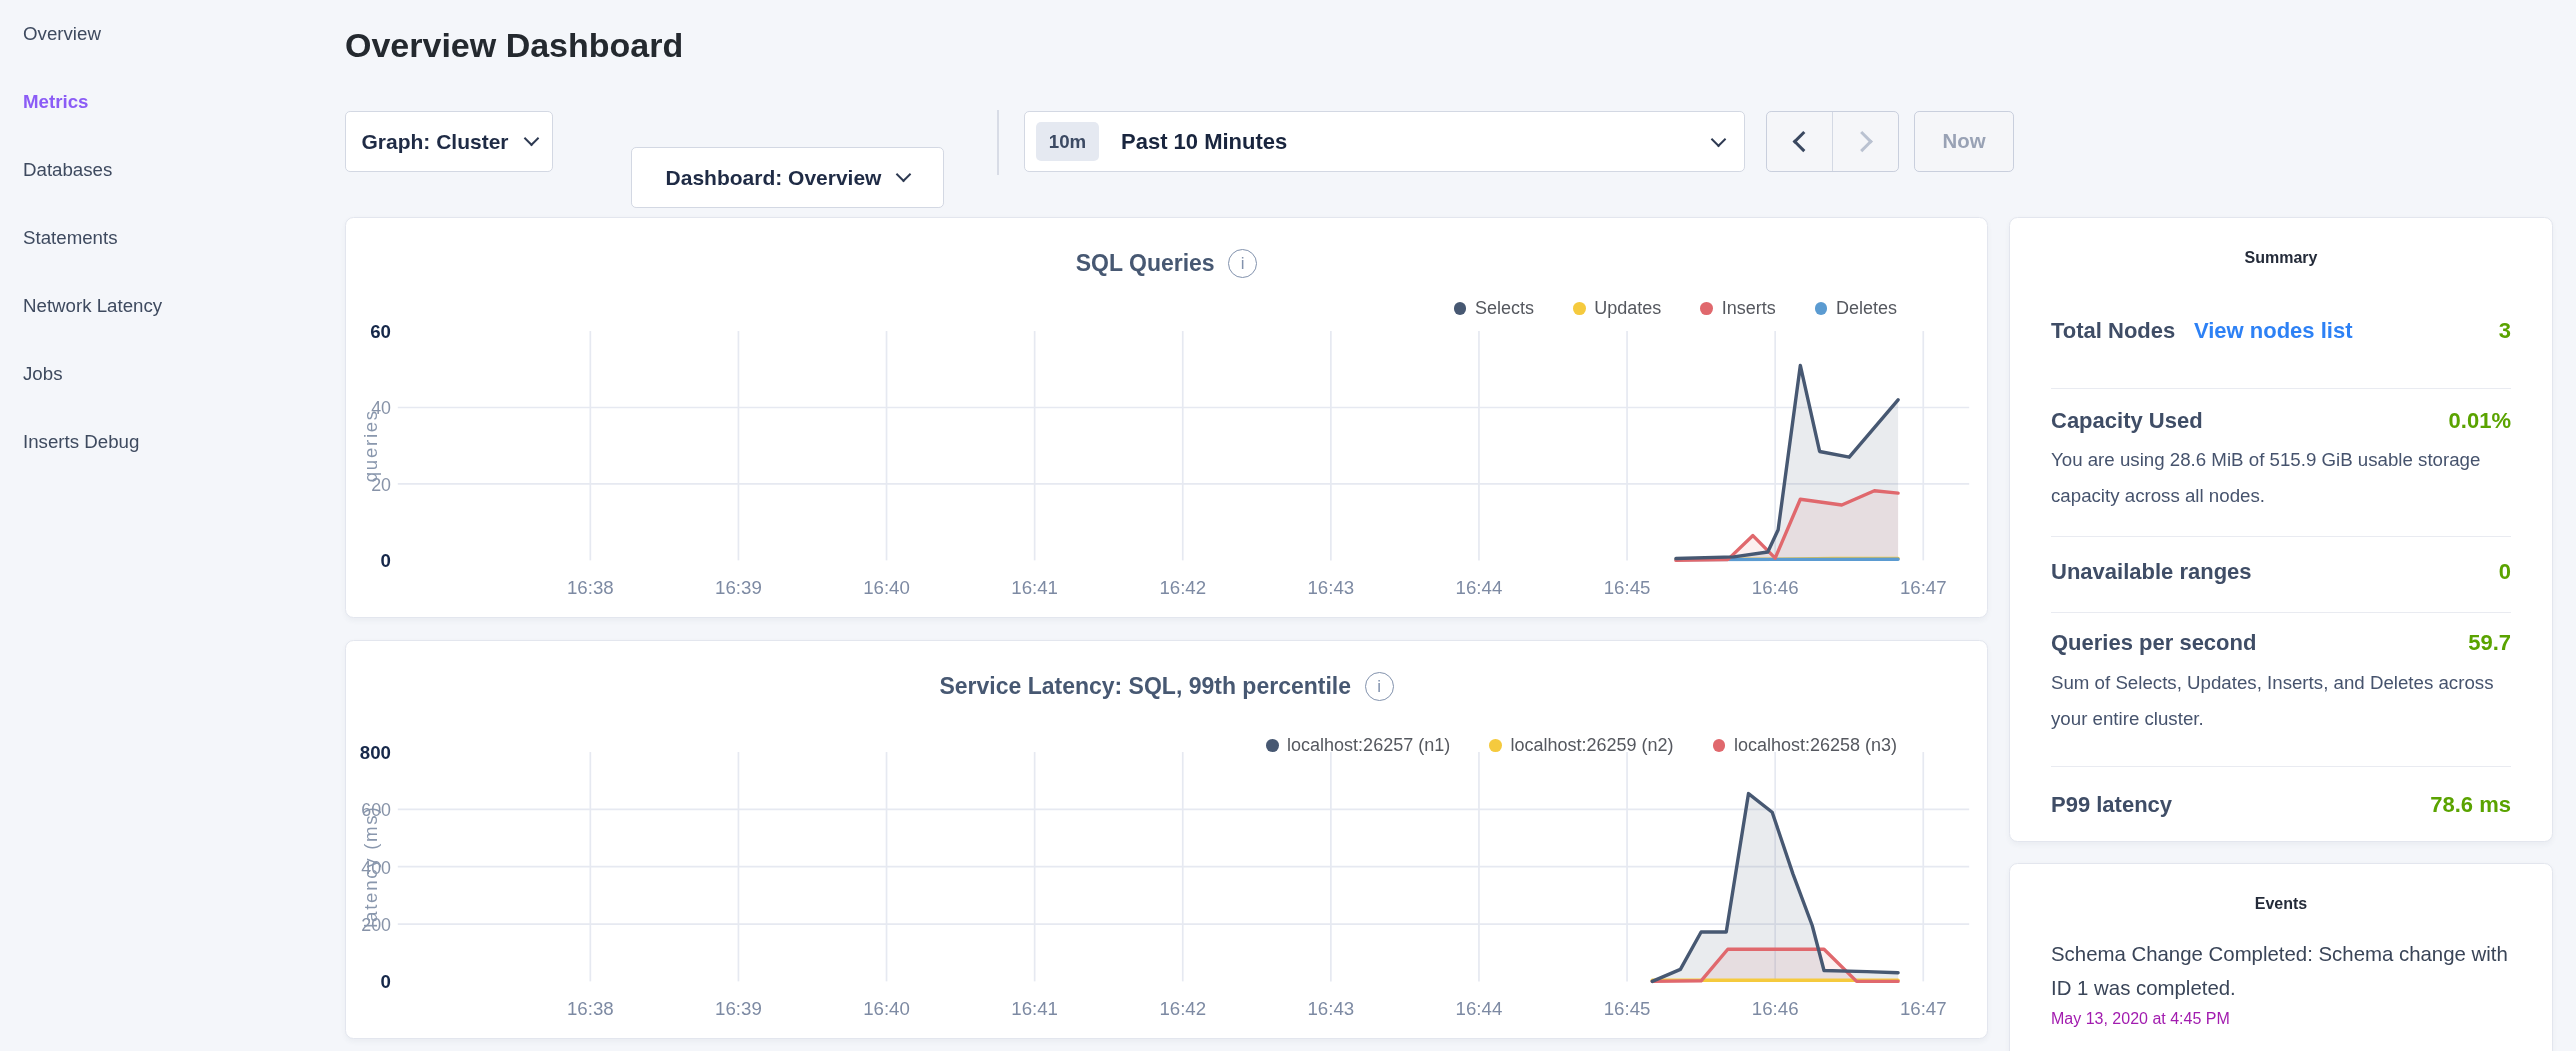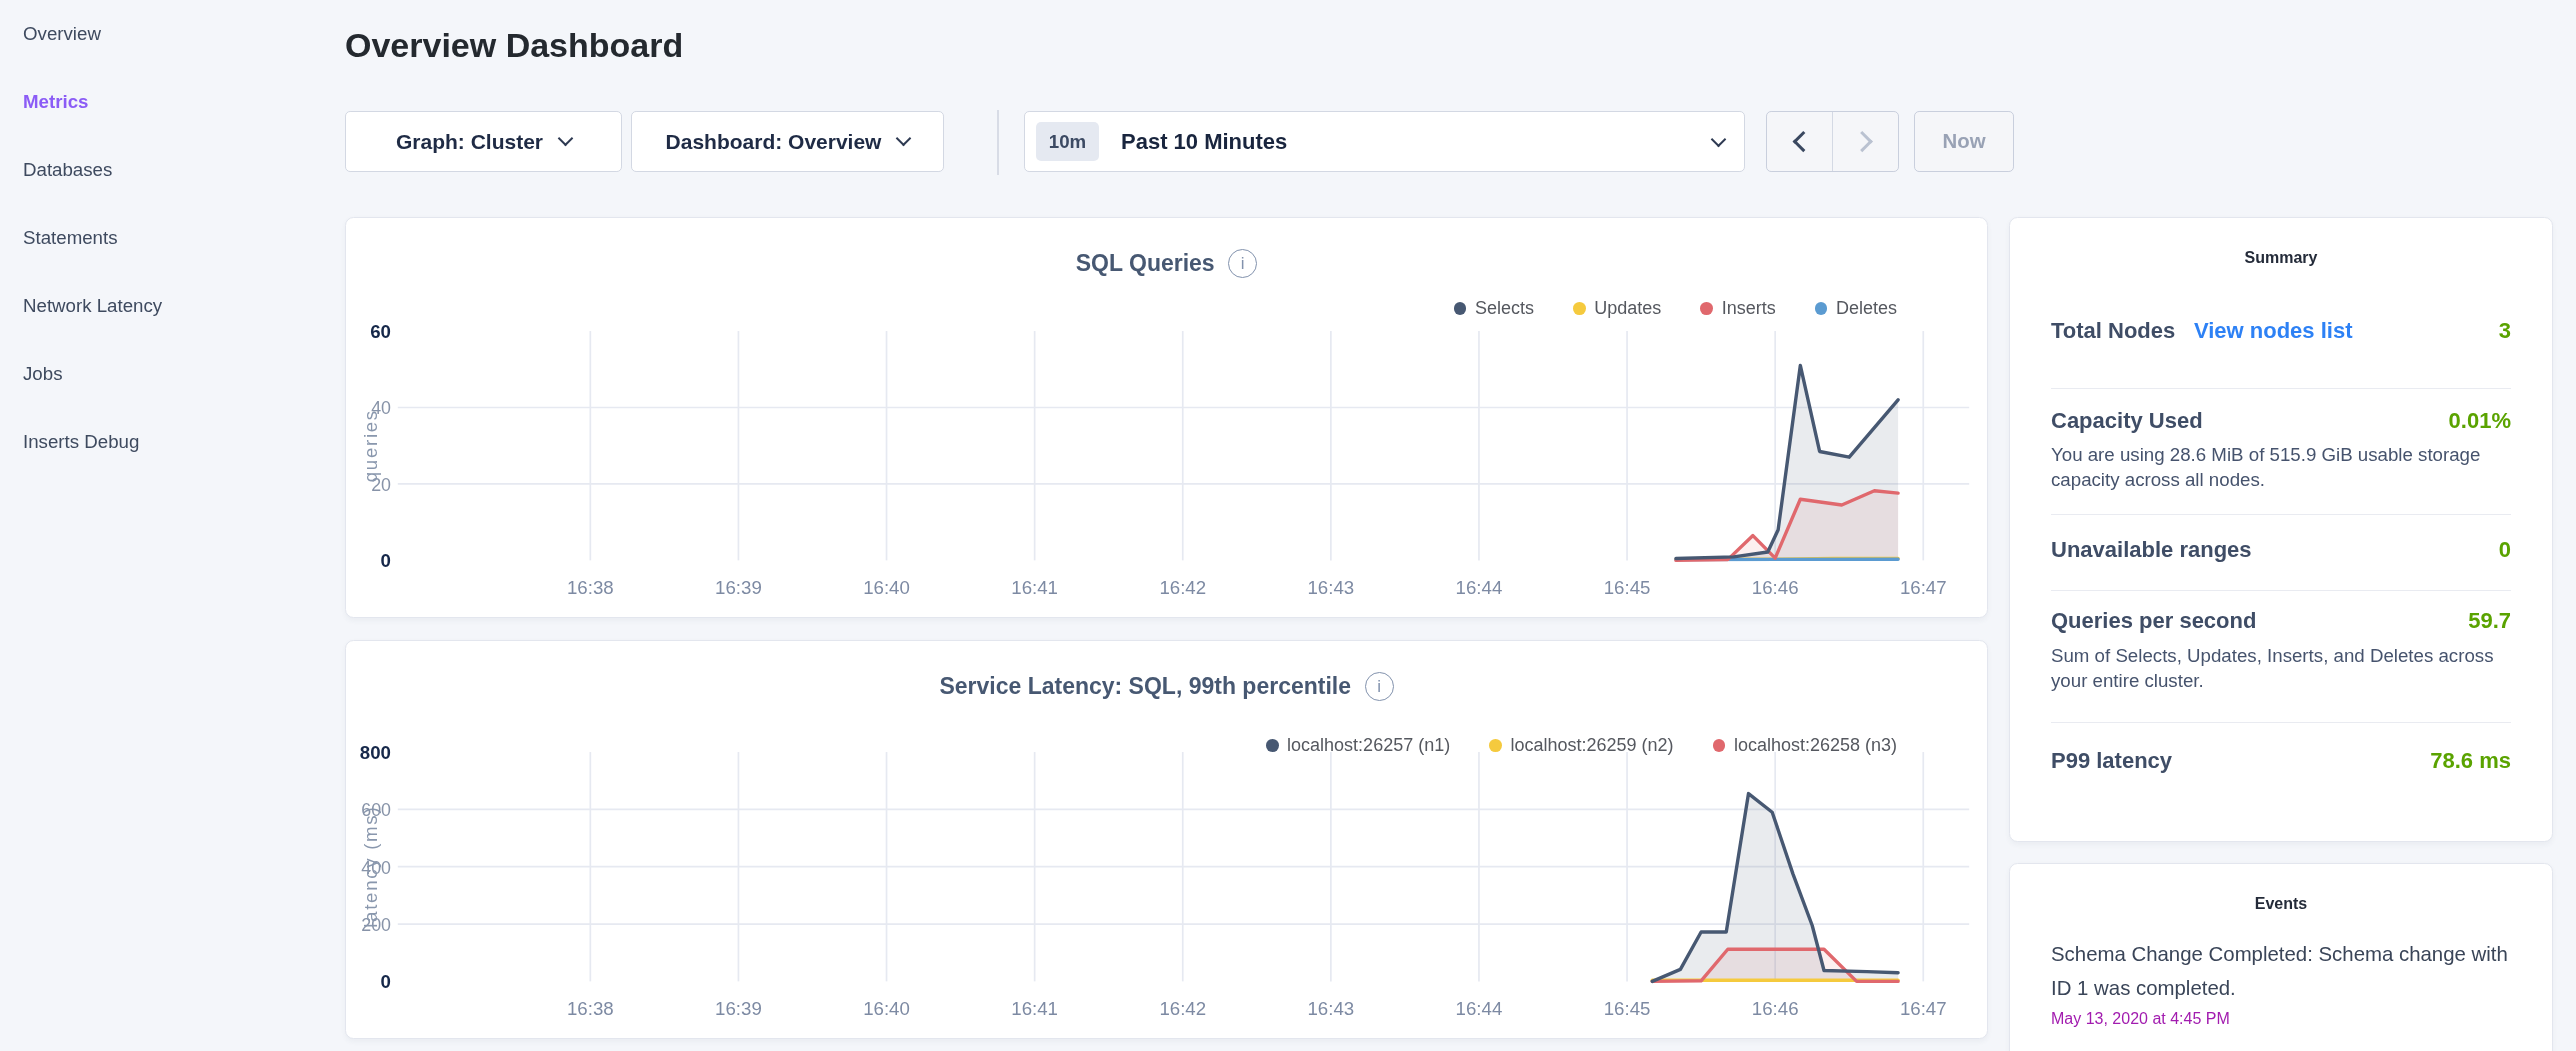--- a/index.html
+++ b/index.html
@@ -27,22 +27,22 @@
   }
   .dd, .time-picker, .nav-group, .now-btn {
     position: absolute; top: 111px; height: 61px;
     background: #ffffff; border: 1.7px solid #d3d8e3; border-radius: 5.1px;
     font-family: "Liberation Sans", sans-serif;
   }
   .dd {
     display: flex; align-items: center; justify-content: center; gap: 17px;
     font-size: 21px; font-weight: 700; color: #1f2b45; cursor: pointer;
   }
-  .dd-graph { left: 345px; width: 277px; }
-  .dd-dashboard { left: 631px; width: 313px; }
+  .dd-graph { left: 345px; width: 208px; }
+  .dd-dashboard { left: 631px; width: 313px; margin-top: 36px; }
   .chev-down {
     width: 11px; height: 11px;
     border-right: 2.6px solid #2e3a52; border-bottom: 2.6px solid #2e3a52;
     transform: rotate(45deg); margin-top: -6.8px;
   }
   .vdiv { position: absolute; left: 997px; top: 110px; width: 1.7px; height: 65px; background: #d8dce6; }
   .time-picker {
     left: 1024px; width: 721px;
     display: flex; align-items: center; padding: 0 20.4px 0 11px; cursor: pointer;
   }
@@ -112,21 +112,21 @@
   .sum-row:last-child { border-bottom: none; }
   .sum-row-1 { padding: 51px 0 44px; }
   .sum-row-2 { padding: 18.7px 0 22px; }
   .sum-row-3 { padding: 22px 0 27px; }
   .sum-row-4 { padding: 17px 0 29px; }
   .sum-row-5 { padding: 25.5px 0 0; }
   .sum-line { display: flex; align-items: baseline; }
   .sum-label { font-size: 22px; font-weight: 700; color: #3f4d66; }
   .sum-link  { margin-left: 18.7px; font-size: 22px; font-weight: 700; color: #2d81f5; text-decoration: none; cursor: pointer; }
   .sum-value { margin-left: auto; font-size: 22px; font-weight: 700; color: #5aa300; white-space: nowrap; }
-  .sum-sub { margin-top: 8.5px; font-size: 18.7px; color: #46536d; line-height: 25px; }
+  .sum-sub { margin-top: 8.5px; font-size: 18.7px; color: #46536d; line-height: 36px; }
   .event-msg { margin-top: 24px; font-size: 20.4px; color: #3a4558; line-height: 34px; }
   .event-time { margin-top: 5.1px; font-size: 16px; color: #a21caf; }
 </style>
 </head>
 <body>
 
 <nav class="sidebar">
   <div class="side-item">Overview</div>
   <div class="side-item active">Metrics</div>
   <div class="side-item">Databases</div>

